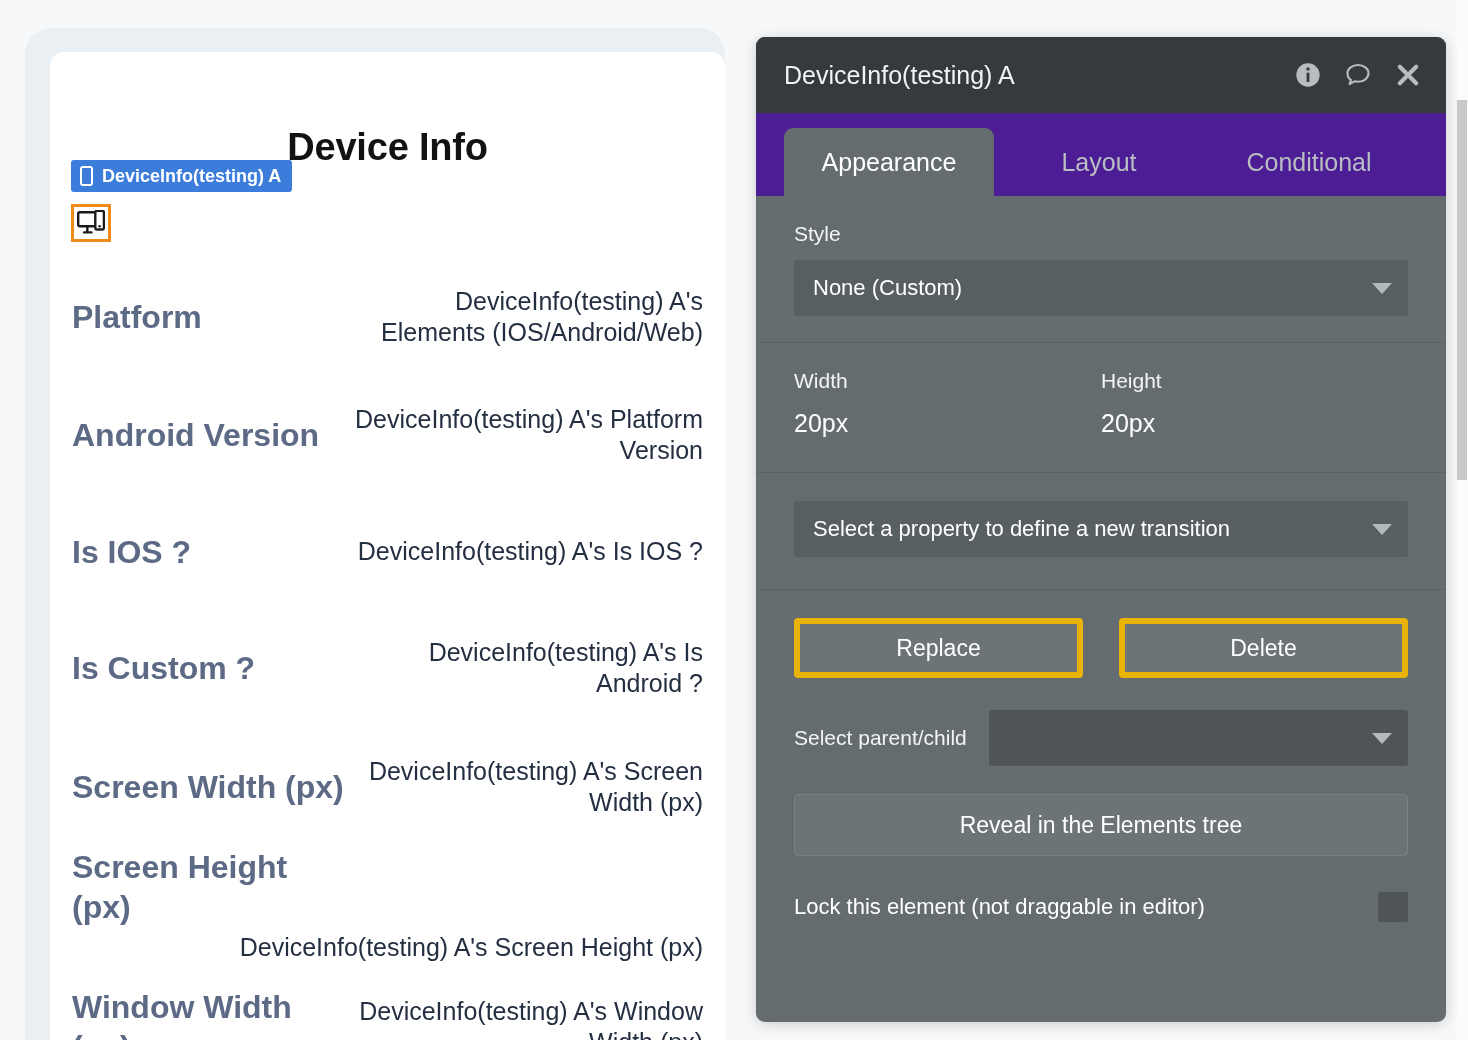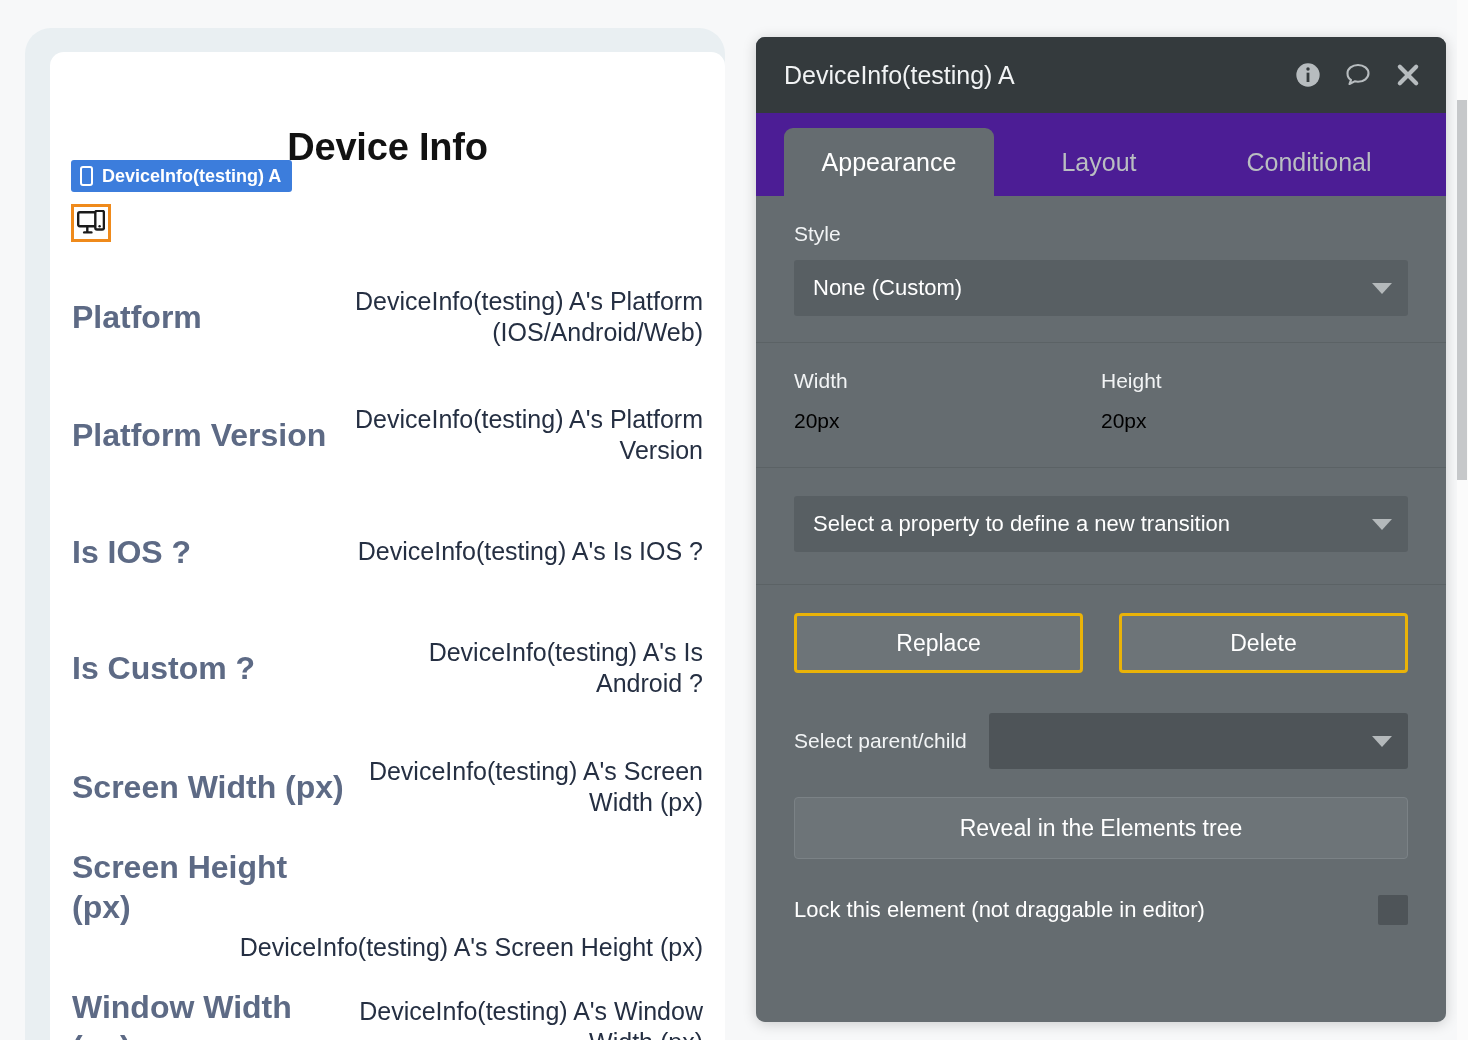--- a/index.html
+++ b/index.html
@@ -119,21 +119,21 @@
     cursor: pointer;
   }
   .tab.active { background: #656c70; color: #ffffff; }
 
   .panel-body { flex: 1; overflow: hidden; }
 
   .sec { padding: 20px 38px 20px 38px; }
   .sec + .sec { border-top: 1px solid #5b6265; }
 
   .field-label { color: #f2f4f5; font-size: 21px; margin-bottom: 14px; }
-  .sub-value { color: #000000; font-size: 21px; }
+  .sub-value { color: #ffffff; font-size: 25px; }
 
   .dropdown {
     height: 56px;
     background: #585f63;
     border-radius: 3px;
     display: flex; align-items: center;
     padding: 0 16px 0 19px;
     color: #ffffff; font-size: 22px;
     cursor: pointer;
   }
@@ -147,21 +147,21 @@
 
   .wh-grid { display: flex; }
   .wh-col { width: 50%; }
   .wh-col .field-label { margin-bottom: 16px; }
 
   .btn-row { display: flex; gap: 36px; }
   .btn {
     flex: 1;
     height: 60px;
     background: #6d7478;
-    border: 3px solid #eab308;
+    border: 6px solid #eab308;
     border-radius: 4px;
     color: #ffffff; font-size: 23px;
     display: flex; align-items: center; justify-content: center;
     cursor: pointer;
   }
   .btn-wide {
     height: 62px;
     background: #6d7478;
     border: 1px solid #7b8286;
     border-radius: 4px;
@@ -218,25 +218,25 @@
           <path d="M10.3 16.5v5.6" stroke="#1b1b1b" stroke-width="2.4"></path>
           <rect x="18.3" y="0.9" width="8.6" height="18.6" rx="1.7" fill="#fff" stroke="#1b1b1b" stroke-width="2.4"></rect>
           <circle cx="22.6" cy="16.3" r="1.2" fill="#1b1b1b"></circle>
         </svg>
       </div>
 
       <div class="rows">
 
         <div class="row" style="height:118px;">
           <div class="row-label">Platform</div>
-          <div class="row-value">DeviceInfo(testing) A's Platform (IOS/Android/Web)</div>
+          <div class="row-value">DeviceInfo(testing) A's Elements (IOS/Android/Web)</div>
         </div>
 
         <div class="row" style="height:118px;">
-          <div class="row-label">Platform Version</div>
+          <div class="row-label">Android Version</div>
           <div class="row-value">DeviceInfo(testing) A's Platform Version</div>
         </div>
 
         <div class="row" style="height:115px;">
           <div class="row-label">Is IOS ?</div>
           <div class="row-value">DeviceInfo(testing) A's Is IOS ?</div>
         </div>
 
         <div class="row" style="height:118px;">
           <div class="row-label">Is Custom ?</div>
@@ -326,21 +326,21 @@
       <div class="sec" style="padding-top:28px;padding-bottom:10px;border-top:1px solid #5b6265;">
         <div class="btn-row">
           <div class="btn">
             <span>Replace</span>
           </div>
           <div class="btn">
             <span>Delete</span>
           </div>
         </div>
 
-        <div class="inline-row" style="margin-top:40px;text-align:right;">
+        <div class="inline-row" style="margin-top:32px;text-align:right;">
           <div class="field-label">Select parent/child</div>
           <div class="dropdown">
             <span class="dd-text"></span>
             <span class="caret"></span>
           </div>
         </div>
 
         <div class="btn-wide" style="margin-top:28px;">
           <span>Reveal in the Elements tree</span>
         </div>

